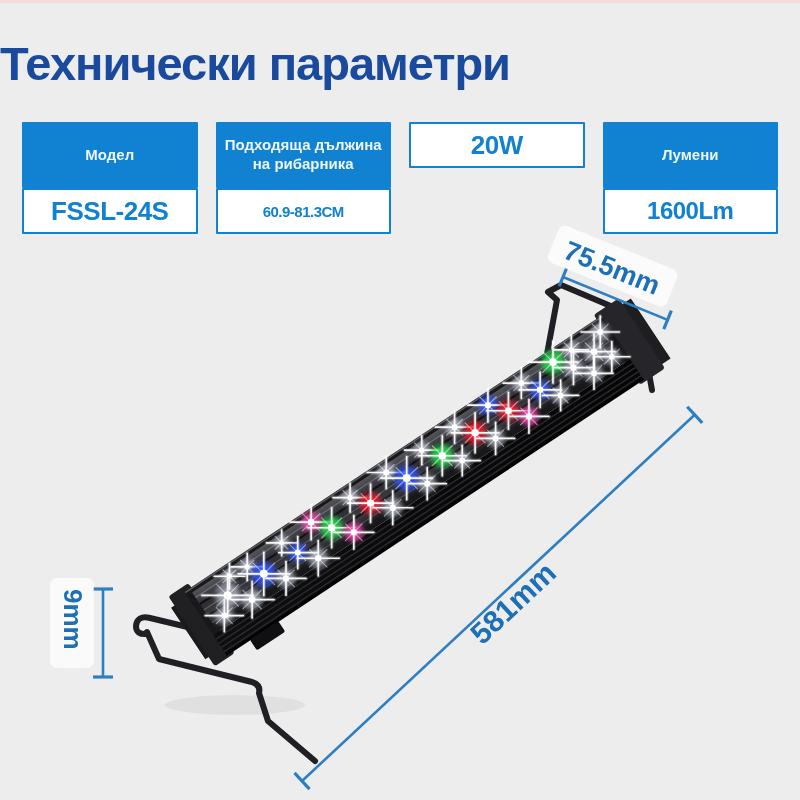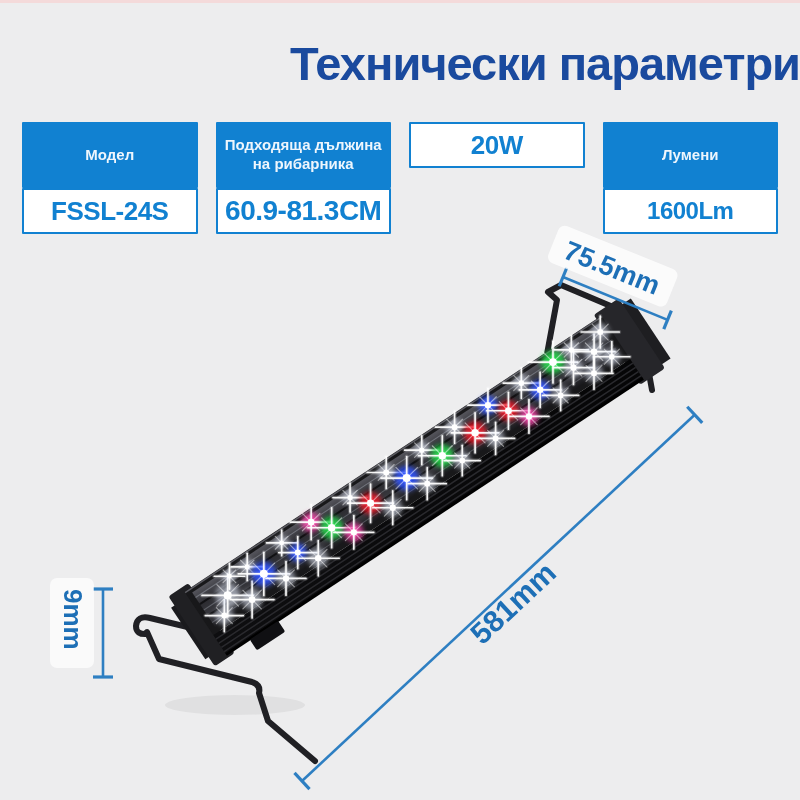--- a/index.html
+++ b/index.html
@@ -3,41 +3,41 @@
 <meta charset="utf-8">
 <style>
   html,body{margin:0;padding:0;background:#d8d8d8;}
   .canvas{
     position:relative;width:800px;height:800px;margin:0 auto;
     background:#ededee;overflow:hidden;
     font-family:"Liberation Sans","DejaVu Sans",sans-serif;
   }
   .top-strip{position:absolute;top:0;left:0;width:800px;height:3px;background:#f4dada;}
   .page-title{
-    position:absolute;top:36px;left:0;width:100%;text-align:right;
+    position:absolute;top:36px;left:0;width:100%;text-align:left;
     font-size:47px;font-weight:600;letter-spacing:-1px;color:#1a4a9e;
   }
   .specs{
     position:absolute;top:122px;left:22px;width:756px;
     display:flex;gap:18px;
   }
   .spec-col{flex:1 1 0;display:flex;flex-direction:column;min-width:0;}
   .spec-header{
     height:66px;background:#1181d1;color:#eef6fd;
     display:flex;align-items:center;justify-content:center;text-align:center;
     font-size:15px;font-weight:700;line-height:1.25;padding:0 5px;box-sizing:border-box;
     border-radius:1px;
   }
   .spec-value{
     height:46px;background:#ffffff;border:2px solid #1181d1;
     display:flex;align-items:center;justify-content:center;
     font-size:26px;font-weight:700;color:#1181d1;letter-spacing:-0.5px;
     box-sizing:border-box;white-space:nowrap;border-radius:1px;
   }
-  .spec-col:nth-child(2) .spec-value{font-size:28px;}
+  .spec-col:nth-child(2) .spec-value{font-size:15px;}
   .spec-col:nth-child(4) .spec-value{font-size:24px;}
   svg.product{position:absolute;left:0;top:0;width:800px;height:800px;}
   .dim-label{font-weight:600;fill:#1d6fb6;}
 </style>
 </head>
 <body>
 
 <div class="canvas">
 
   <div class="top-strip"></div>

